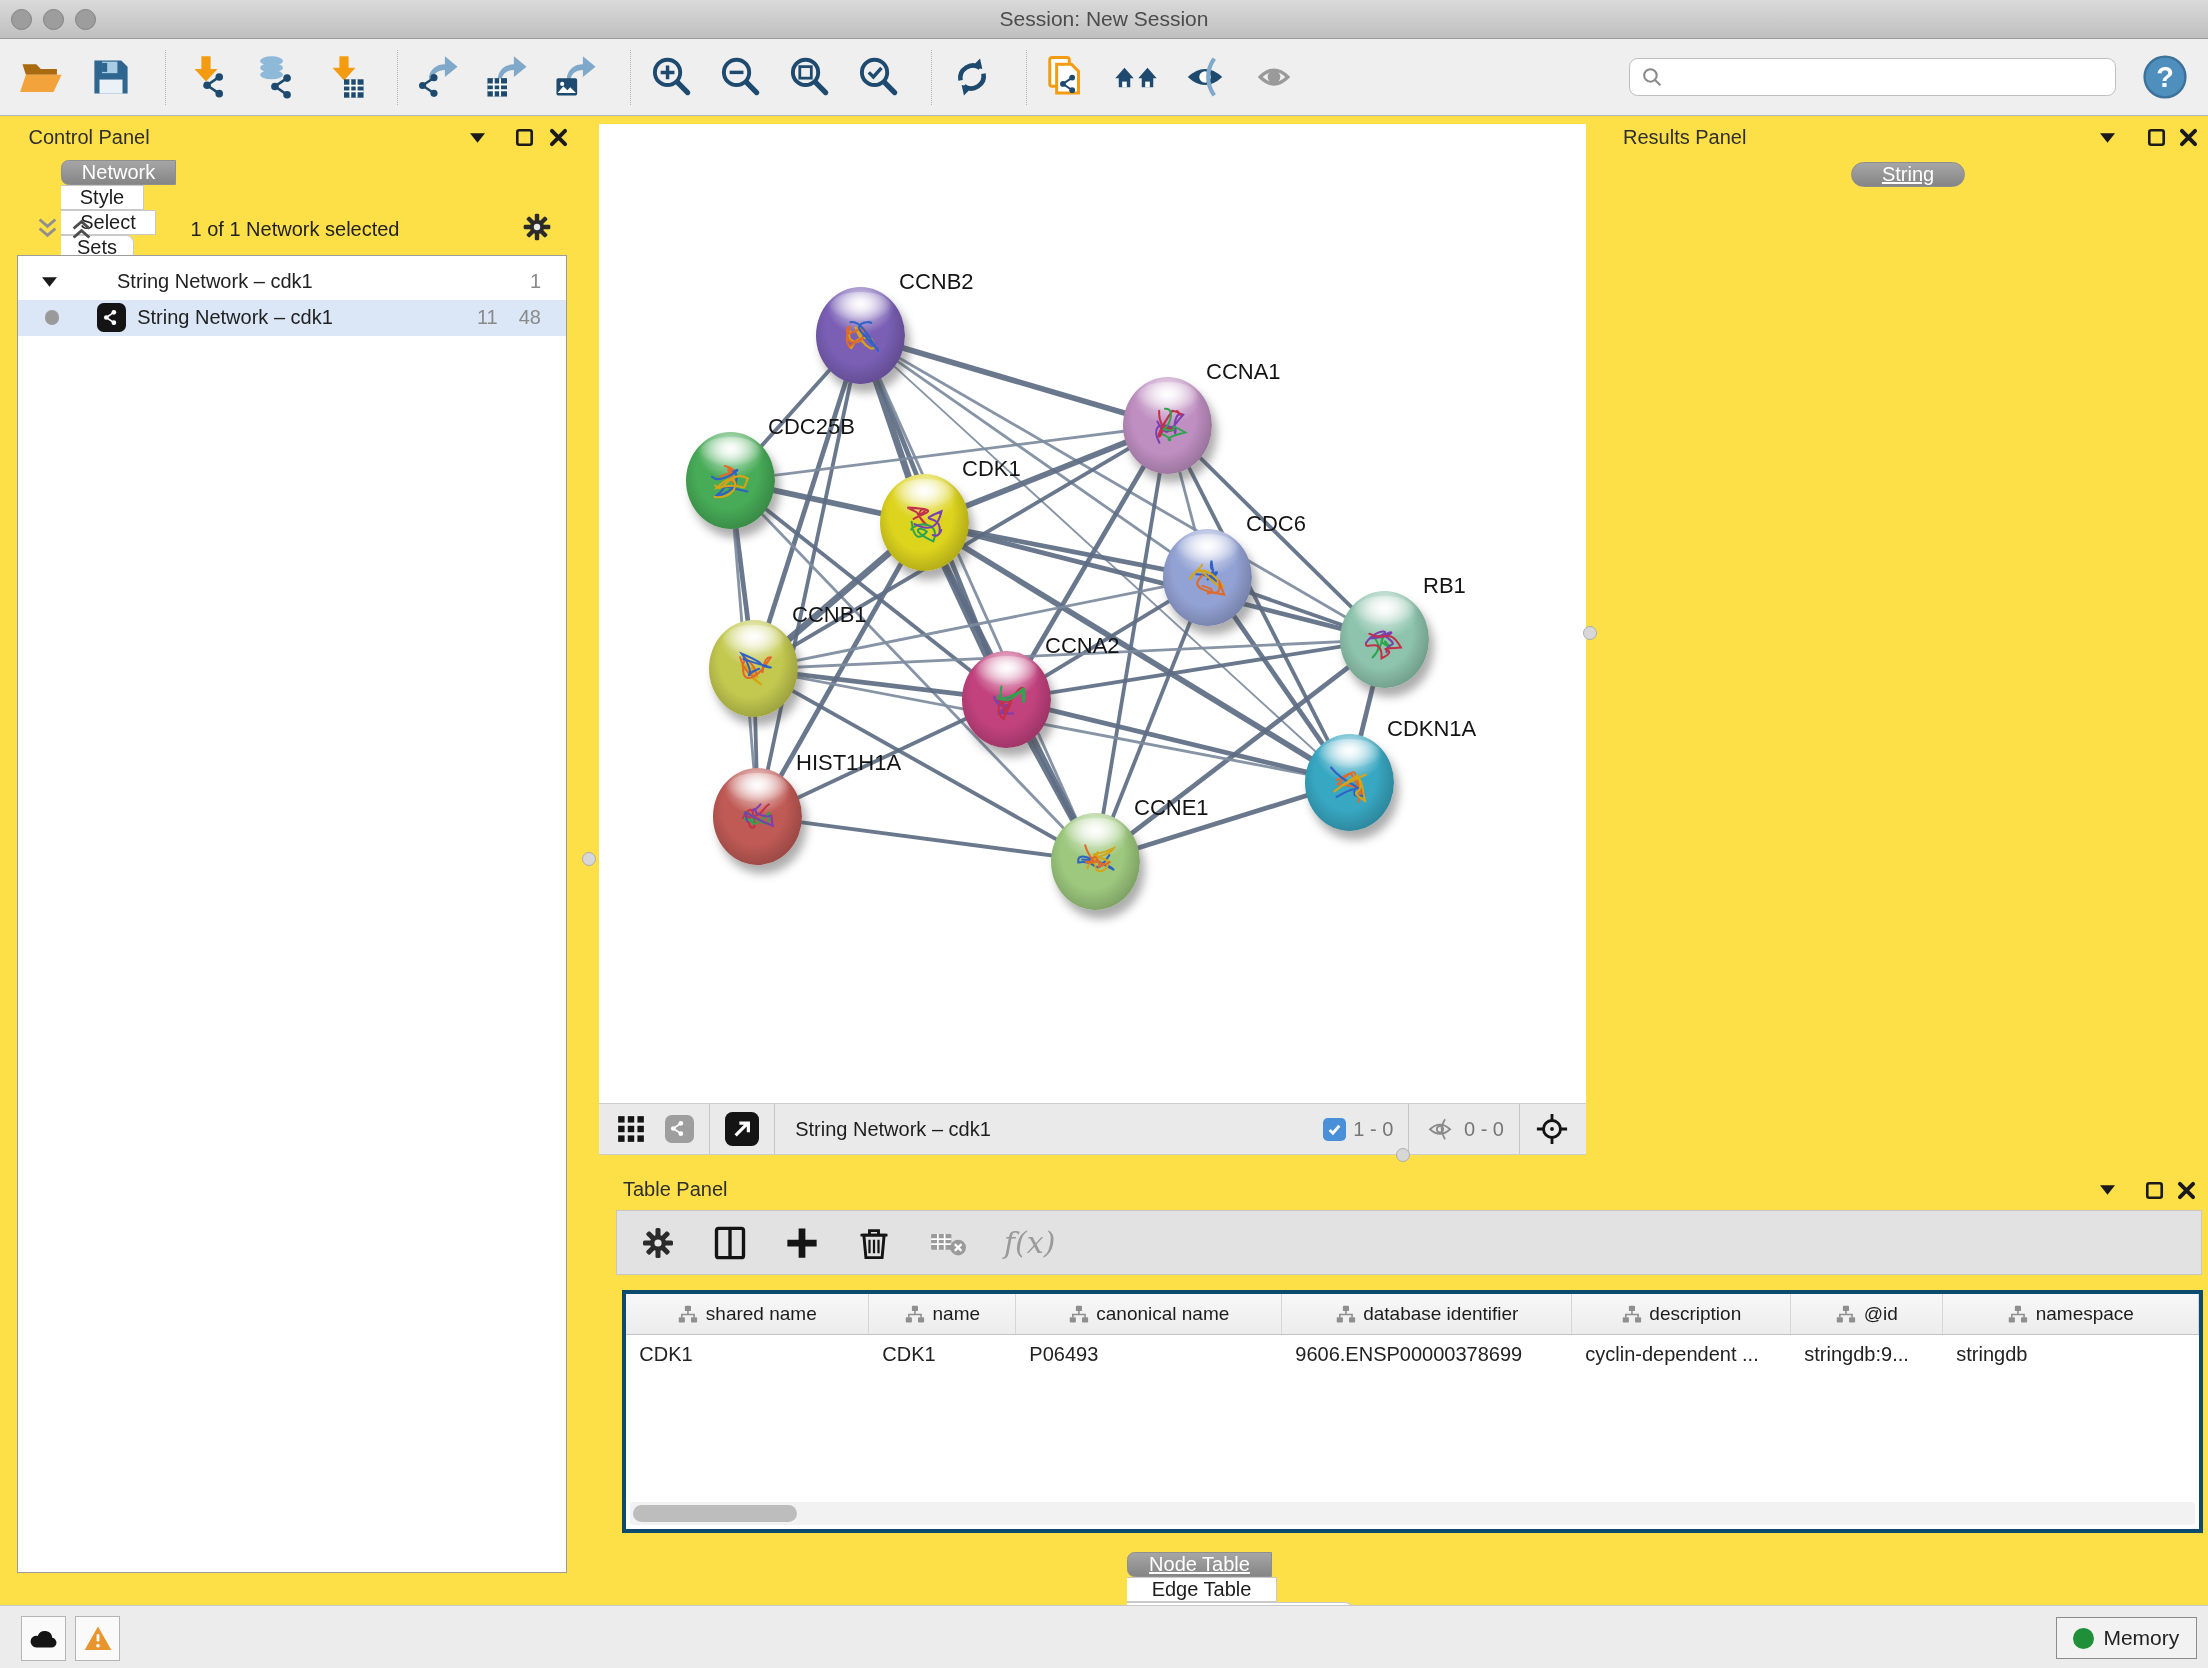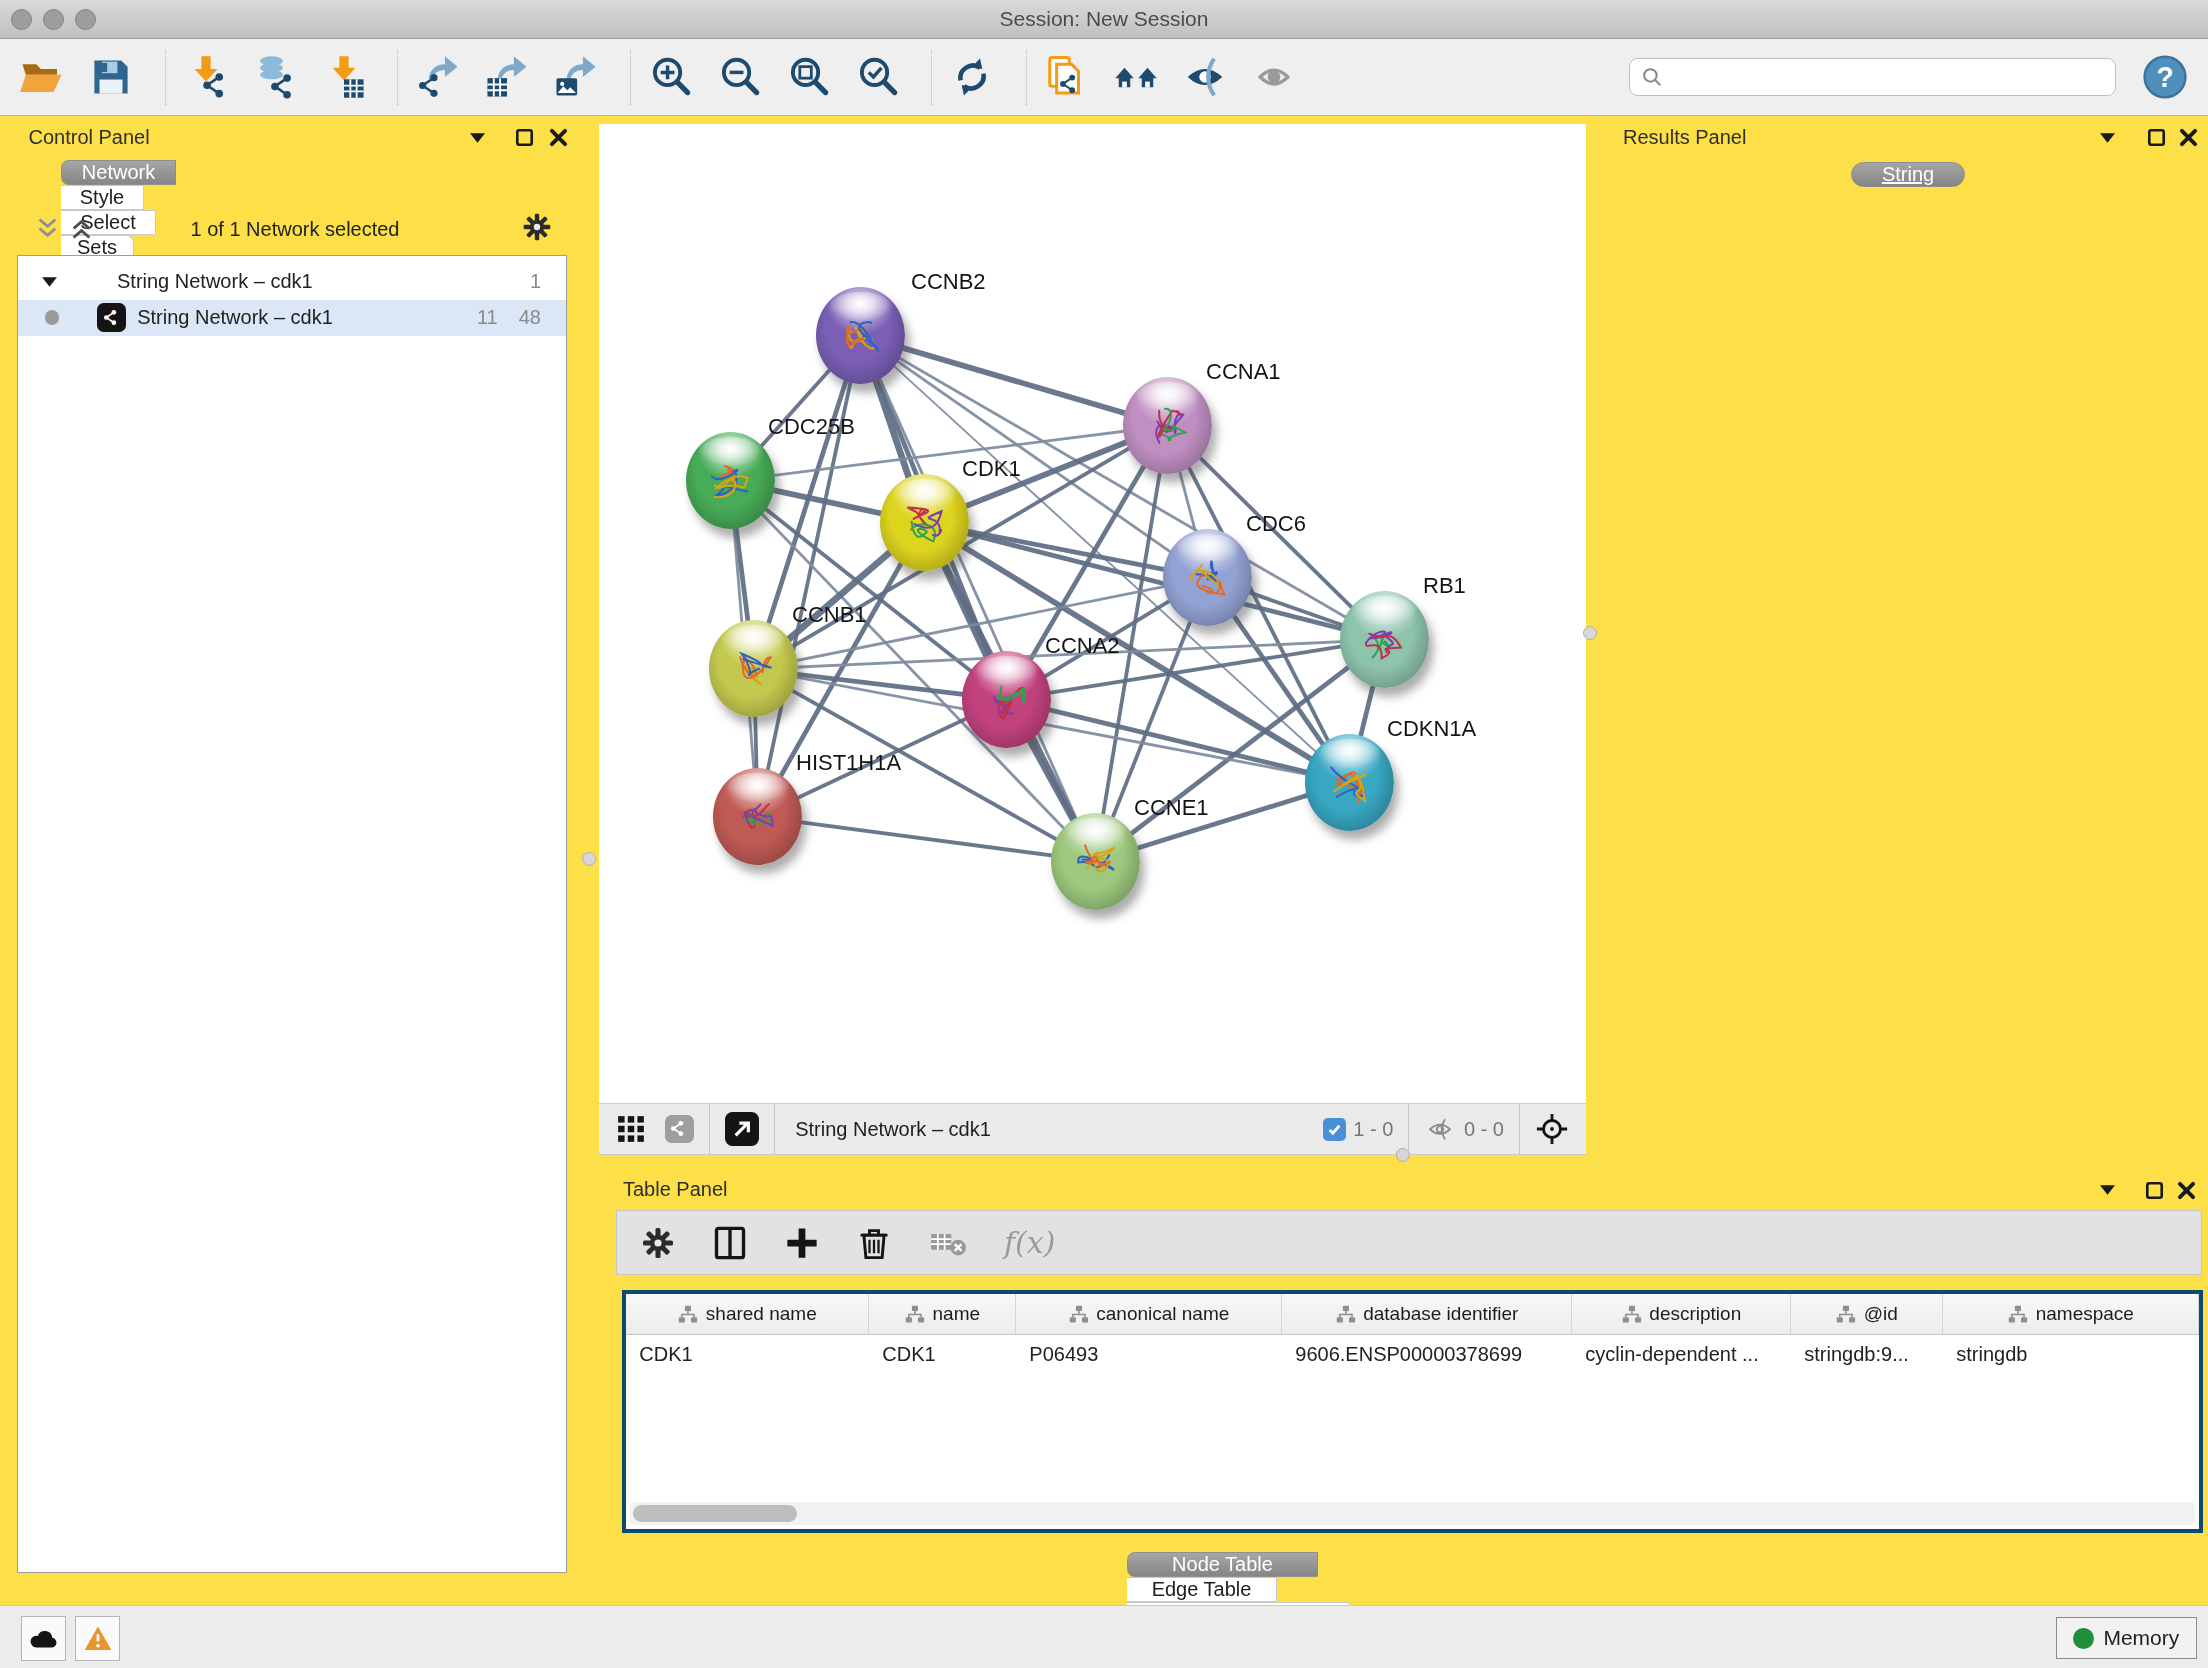--- a/index.html
+++ b/index.html
@@ -423,21 +423,21 @@
       </svg>
     <div id="net-nodes">
         <div class="node" style="left: 217px; top: 163px; background: radial-gradient(62% 50% at 50% 18%, rgba(255, 255, 255, 0.85), rgba(255, 255, 255, 0) 62%), radial-gradient(at 46% 40%, rgb(122, 95, 181) 46%, rgb(76, 59, 112) 100%);">
           <span class="shine"></span>
     <span class="sq"><svg viewBox="0 0 60 60" width="51" height="51">
               <path d="M18.42770061728395 25.078703703703702 C8.180452674897118 41.09483882030178,46.504320987654324 43.298216735253774,23.720078875171467 19.751748971193415 C34.70761316872428 49.83460219478738,53.327777777777776 51.8960048010974,42.876148834019205 34.358436213991766 C18.12366255144033 27.481772976680386,22.373456790123456 49.84564471879287,17.624811385459534 43.66882716049383" fill="none" stroke="#d7a416" stroke-width="2.4" stroke-linecap="round"></path>
               <path d="M14.160725308641975 29.849794238683128 C17.641358024691357 52.48046982167352,52.50843621399177 16.72911522633745,16.82055898491084 43.31724965706447 C7.131481481481481 29.1338134430727,24.072633744855967 15.388631687242798,15.063048696844994 20.71406035665295 C6.843827160493827 41.13900891632373,43.19238683127572 8.511111111111111,32.453686556927295 27.036796982167353" fill="none" stroke="#e06a2a" stroke-width="2.4" stroke-linecap="round"></path>
               <path d="M18.04189814814815 14.497427983539094 C29.86769547325103 11.42988683127572,40.53724279835391 31.995404663923182,51.02391975308642 48.77575445816186 C48.098559670781896 39.47829218106996,53.2866255144033 53.08701989026063,34.87134773662551 29.703429355281205 C17.884979423868312 15.98966049382716,38.924897119341566 12.41937585733882,42.755812757201646 15.11258573388203" fill="none" stroke="#2f62c4" stroke-width="2.4" stroke-linecap="round"></path>
             </svg></span>
         </div>
-        <div class="nlabel" style="left: 300px; top: 145px; margin-left: 12px;">CCNB2</div>
+        <div class="nlabel" style="left: 300px; top: 145px;">CCNB2</div>
         <div class="node" style="left: 524px; top: 253px; background: radial-gradient(62% 50% at 50% 18%, rgba(255, 255, 255, 0.85), rgba(255, 255, 255, 0) 62%), radial-gradient(at 46% 40%, rgb(191, 143, 193) 46%, rgb(118, 89, 120) 100%);">
           <span class="shine"></span>
     <span class="sq"><svg viewBox="0 0 60 60" width="51" height="51">
               <path d="M18.017438271604938 25.32857510288066 C30.666666666666664 49.026328875171465,32.71893004115226 33.79040637860082,48.451783264746226 17.334276406035666 C33.712345679012344 10.559302126200274,39.172016460905354 53.10733024691358,39.564643347050755 34.04590192043896 C14.980246913580247 22.777460562414266,13.180658436213992 36.22055041152264,20.492318244170097 50.35012002743484" fill="none" stroke="#7a3fb0" stroke-width="2.4" stroke-linecap="round"></path>
               <path d="M20.176388888888887 12.66139403292181 C18.744855967078188 44.46340020576132,51.71069958847737 36.1369427297668,24.667489711934156 31.61994170096022 C23.864609053497944 47.16921296296296,8.682304526748972 52.3304098079561,35.607510288065846 12.751320301783265 C44.53991769547325 13.671322016460906,50.54279835390947 22.097950960219478,41.251234567901236 13.030847050754458" fill="none" stroke="#c2304a" stroke-width="2.4" stroke-linecap="round"></path>
               <path d="M24.039043209876542 40.24112654320987 C49.29218106995884 52.77289951989026,10.653086419753086 46.81269718792867,50.67743484224966 38.1195987654321 C20.93045267489712 21.688588820301785,53.254320987654324 41.141966735253774,24.40757887517147 34.189248971193415 C29.45761316872428 36.17835219478738,42.077777777777776 9.489754801097394,27.063648834019205 10.29593621399177" fill="none" stroke="#2fa44e" stroke-width="2.4" stroke-linecap="round"></path>
             </svg></span>
         </div>
         <div class="nlabel" style="left: 607px; top: 235px;">CCNA1</div>
         <div class="node" style="left: 87px; top: 308px; background: radial-gradient(62% 50% at 50% 18%, rgba(255, 255, 255, 0.85), rgba(255, 255, 255, 0) 62%), radial-gradient(at 46% 40%, rgb(71, 171, 87) 46%, rgb(44, 106, 54) 100%);">
@@ -778,21 +778,21 @@
         <div class="td" style="width: 219px; flex: 0 0 auto;">cyclin-dependent ...</div>
         <div class="td" style="width: 152px; flex: 0 0 auto;">stringdb:9...</div>
         <div class="td" style="width: 262px; flex: 1 1 0%;">stringdb</div>
       </div>
     <div class="hscroll">
       <span class="hthumb"></span>
     </div>
   </div>
 
   <div class="seg abs" style="left:1127px;top:1552px" id="tbl-tabs">
-      <div class="tab sel" style="width: 191px;">Node Table</div>
+      <div class="tab sel" style="width: 145px; text-decoration: underline;">Node Table</div>
       <div class="tab" style="width: 150px;">Edge Table</div>
       <div class="tab" style="width: 226px;">Network Table</div>
     </div>
 
   <div class="statusbar">
     <div class="sq-btn" style="left:21px">
       <span class="ic">
           <svg viewBox="0 0 36 30">
             <path d="M9 26a7 7 0 1 1 1.5-13.8 9 9 0 0 1 17.4 2.3A5.5 5.5 0 0 1 26.5 26z" fill="#141414"></path>
           </svg>

